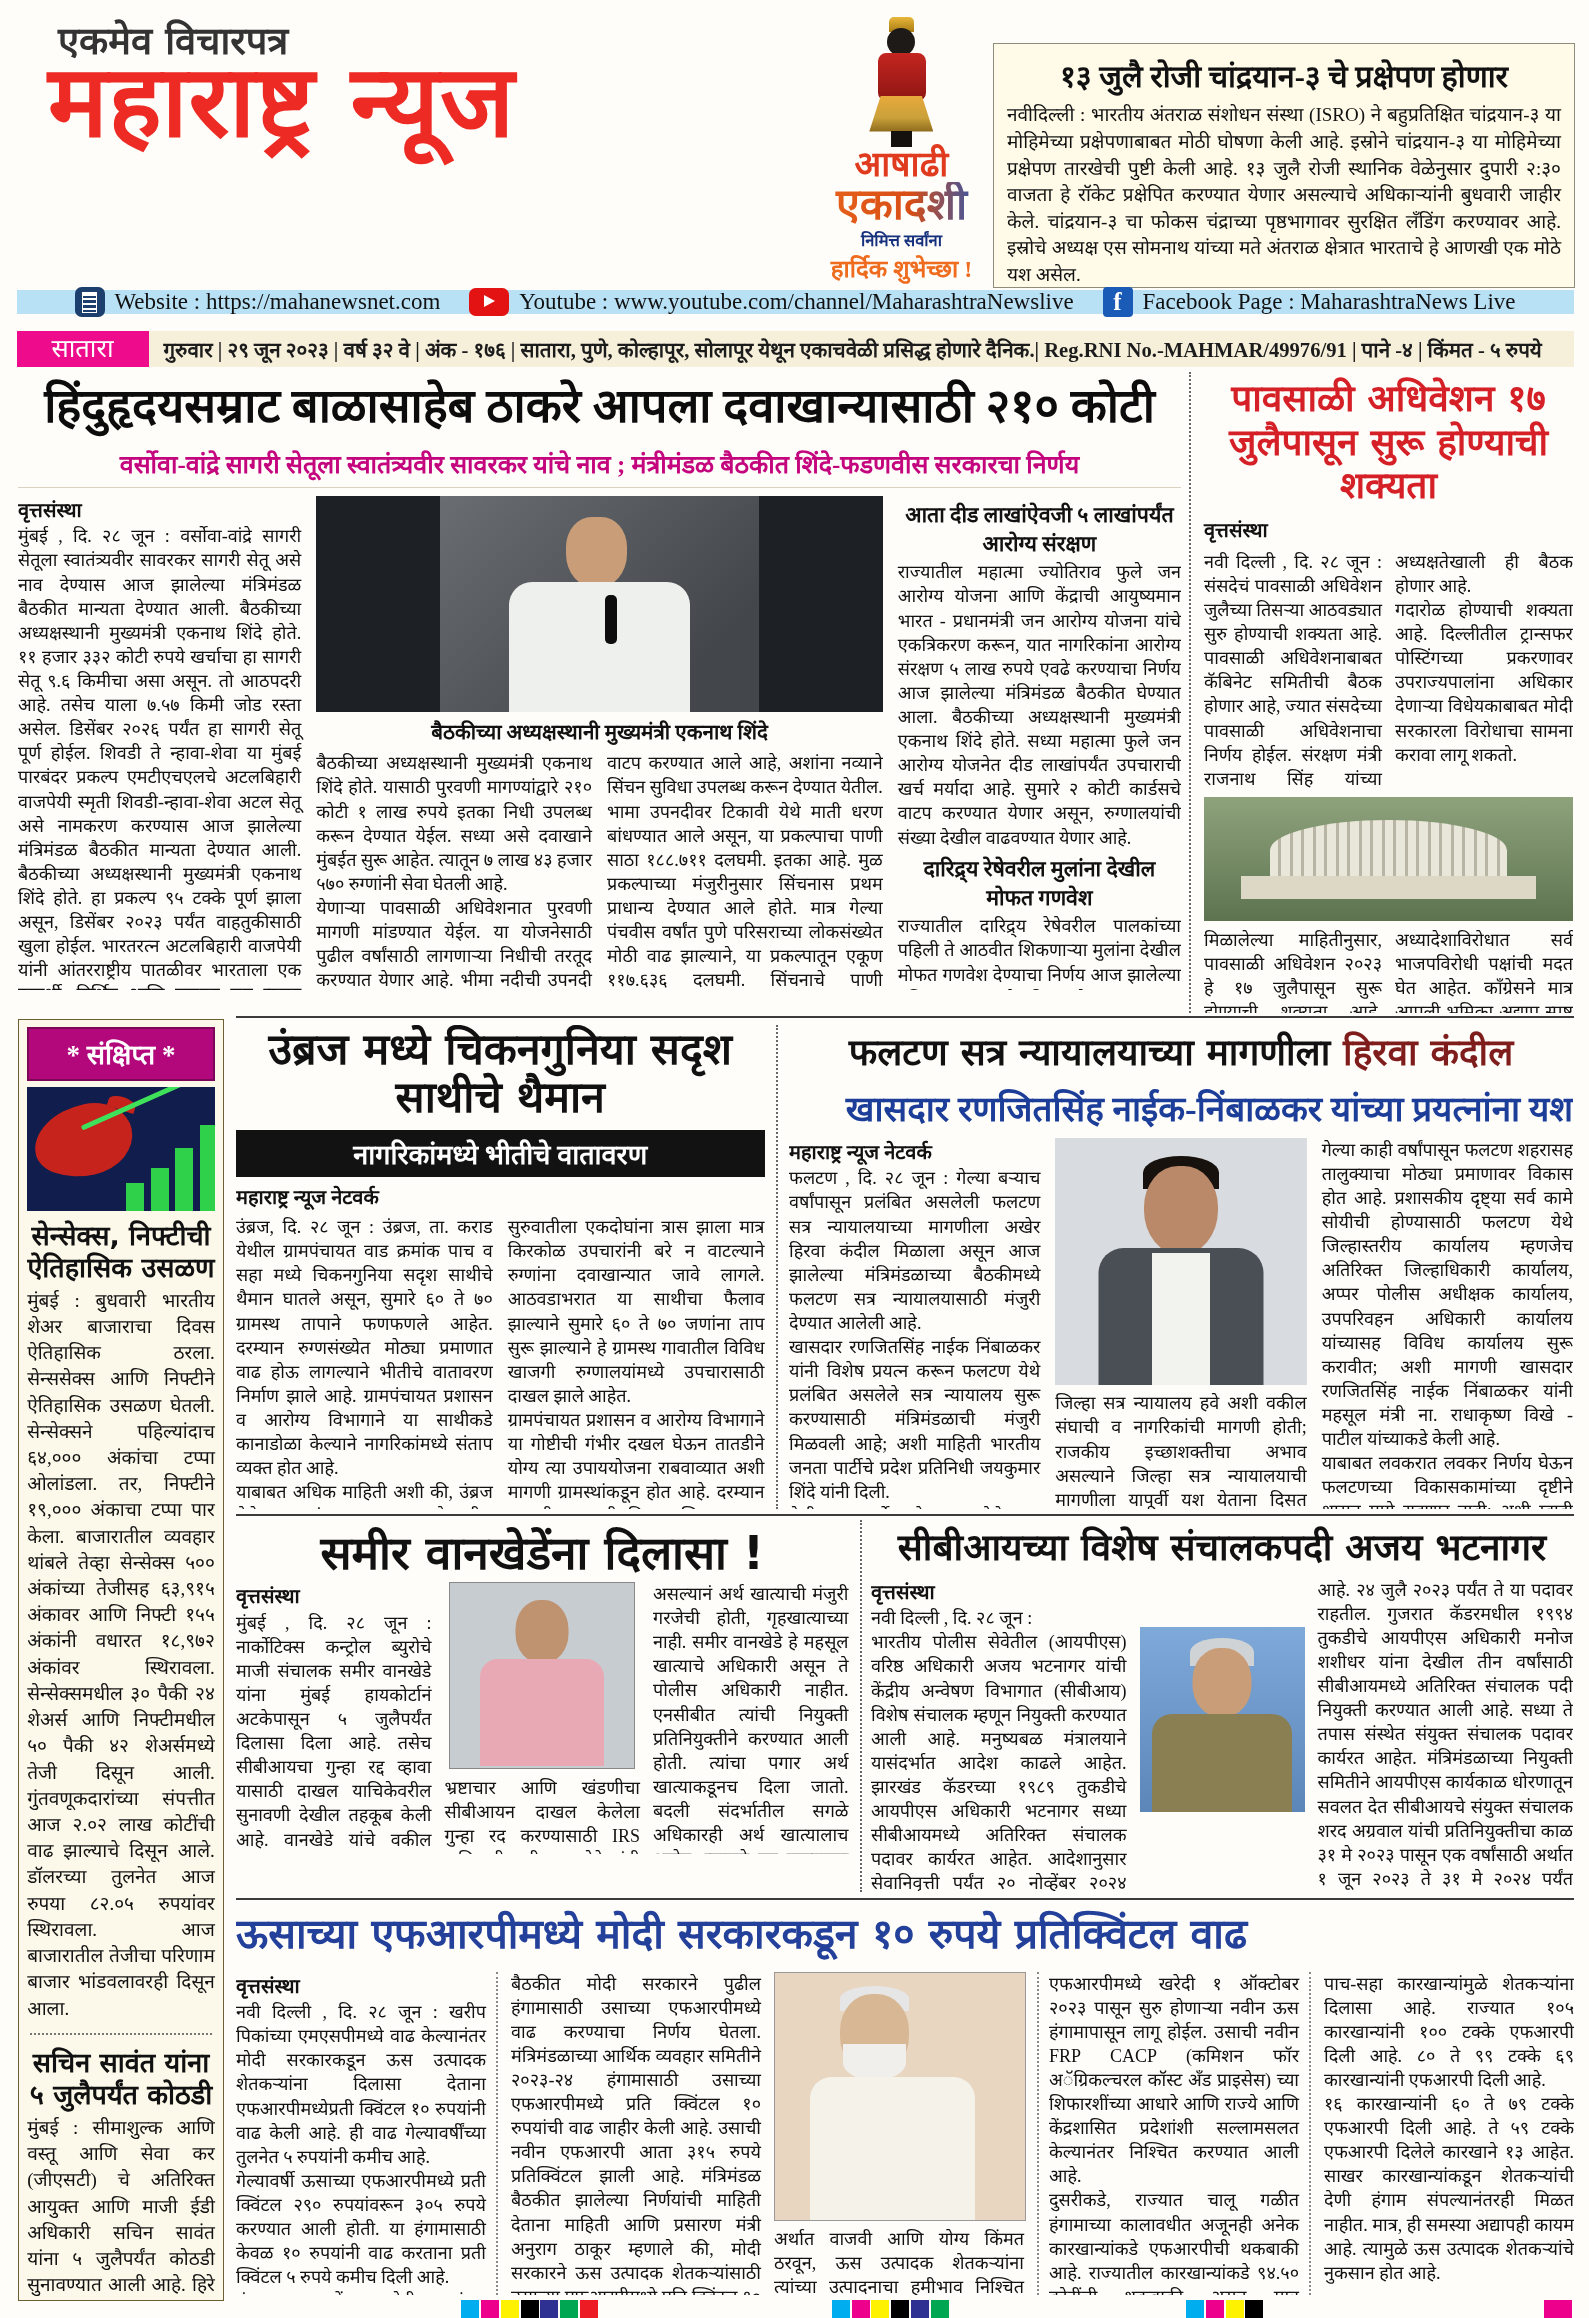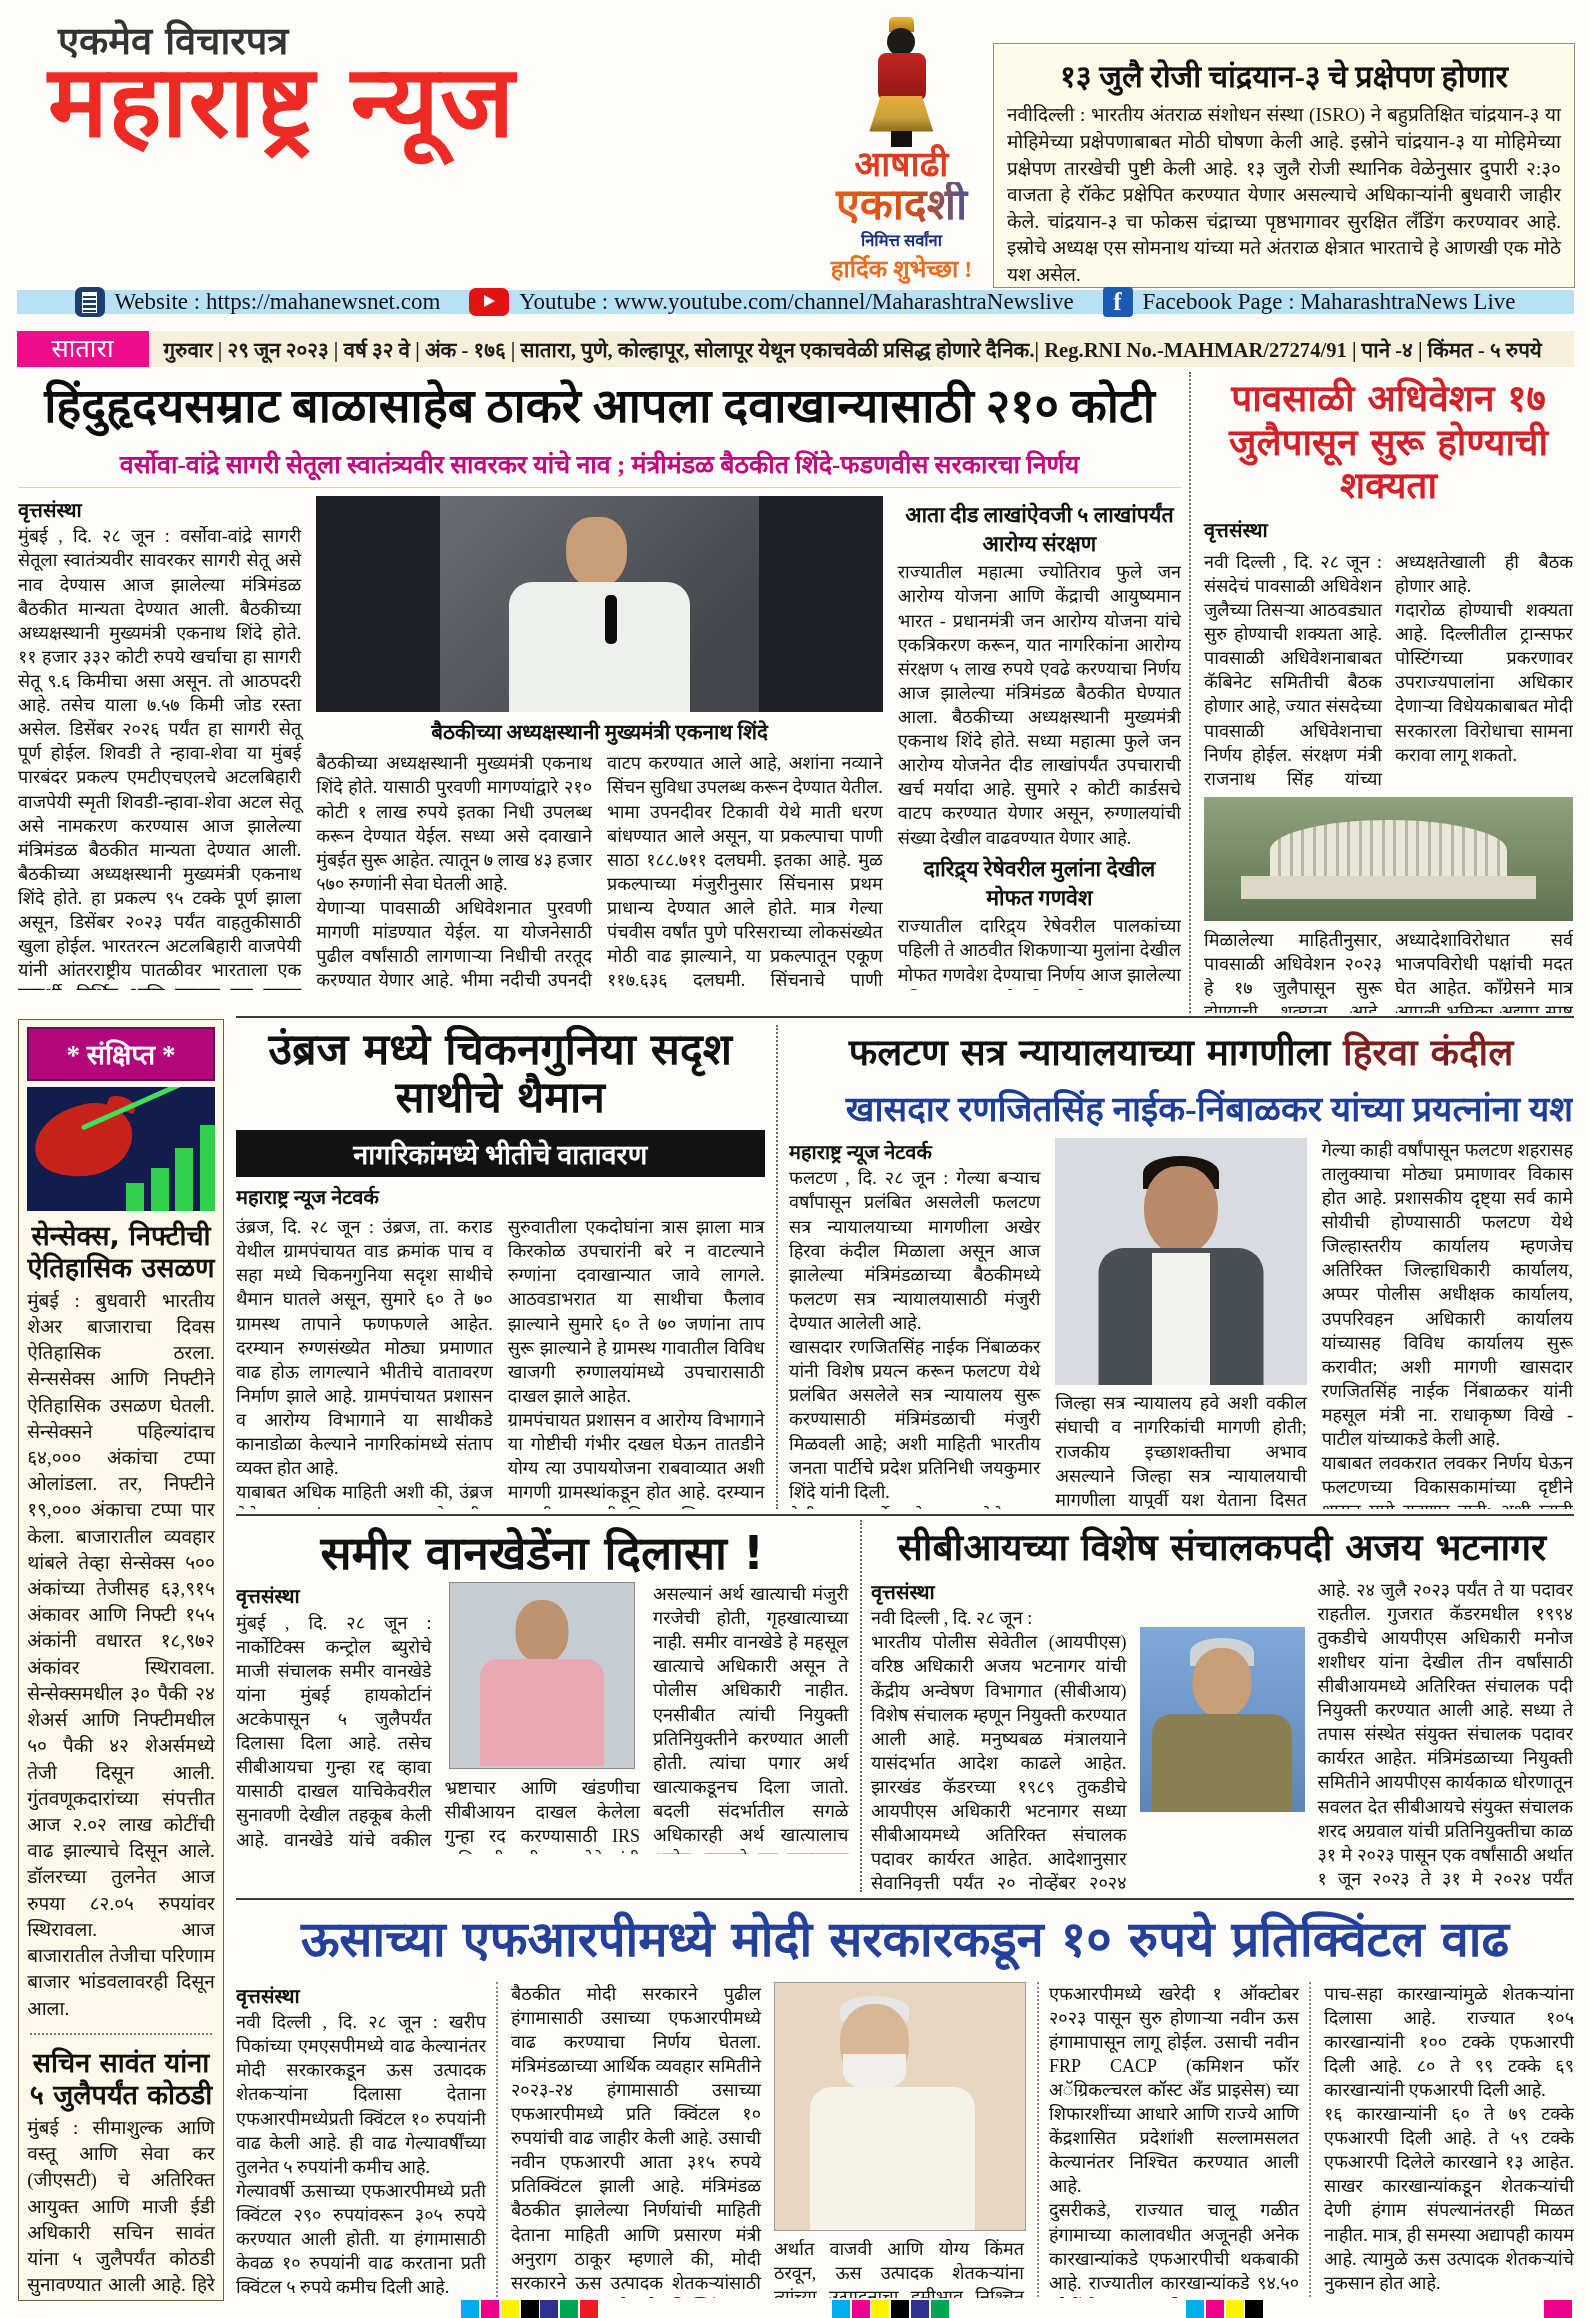--- a/index.html
+++ b/index.html
@@ -115,21 +115,21 @@
   .cbi-body{display:flex;gap:13px;margin-top:6.6px;height:313px;overflow:hidden;}
   .cbi-c{flex:1.2;}
   .cbi-mid{flex:0 0 165px;}
   .ph-bhat{width:165px;height:185px;background:linear-gradient(#7fa9d9,#5c86b8);margin-top:49px;position:relative;overflow:hidden;}
   .bhat-hair{position:absolute;left:50%;top:11.5px;transform:translateX(-50%);width:64px;height:28px;background:#cfd3d6;border-radius:50% 50% 0 0;}
   .bhat-head{position:absolute;left:50%;top:21.4px;transform:translateX(-50%);width:59px;height:69px;background:#c99d78;border-radius:46%;}
   .bhat-uni{position:absolute;left:50%;top:87px;transform:translateX(-50%);width:140px;height:99px;background:#8a7f52;border-radius:20px 20px 0 0;}
 
   
   .frp{position:absolute;left:236px;top:1904px;width:1338px;height:394px;overflow:hidden;}
-  .frp-h{color:#23409a;font-size:49px;font-weight:bold;text-align:center;white-space:nowrap;font-family:"DejaVu Sans",sans-serif;}
+  .frp-h{color:#23409a;font-size:41px;font-weight:bold;text-align:left;white-space:nowrap;font-family:"DejaVu Sans",sans-serif;}
   .frp-body{display:flex;gap:13px;margin-top:11.5px;height:323px;overflow:hidden;}
   .frp-col{flex:1;}
   .frp-col.sep{border-right:2.5px dotted #888;padding-right:10px;}
   .ph-modi{width:100%;height:247px;position:relative;background:#e8d6c0;margin-bottom:6.6px;overflow:hidden;border:0.8px solid #999;}
   .cane{position:absolute;right:0;top:0;width:45%;height:100%;background:repeating-linear-gradient(90deg,#2e5d25 0 8.2px,#6ea74f 8.2px 18px,#9ccб70 18px 21.4px,#3e7d32 21.4px 33px);}
   .modi-head{position:absolute;left:26%;top:21.4px;width:69px;height:79px;background:#d8b894;border-radius:46%;}
   .modi-hair{position:absolute;left:26%;top:13px;width:69px;height:25px;background:#e6e6e6;border-radius:50% 50% 0 0;}
   .modi-beard{position:absolute;left:27%;top:71px;width:63px;height:36px;background:#f0efec;border-radius:0 0 48% 48%;}
   .modi-kurta{position:absolute;left:14%;top:104px;width:165px;height:148px;background:#f5f2ea;border-radius:21.4px 21.4px 0 0;}
 
@@ -178,21 +178,21 @@
       <span>Youtube : www.youtube.com/channel/MaharashtraNewslive</span>
     </div>
     <div class="info-item">
       <span class="fb-ic"></span>
       <span>Facebook Page : MaharashtraNews Live</span>
     </div>
   </div>
 
   <div class="date-bar">
     <span class="edition">सातारा</span>
-    <span class="date-details">गुरुवार | २९ जून २०२३ | वर्ष ३२ वे | अंक - १७६ | सातारा, पुणे, कोल्हापूर, सोलापूर येथून एकाचवेळी प्रसिद्ध होणारे दैनिक.| Reg.RNI No.-MAHMAR/27274/91 | पाने -४ | किंमत - ५ रुपये</span>
+    <span class="date-details">गुरुवार | २९ जून २०२३ | वर्ष ३२ वे | अंक - १७६ | सातारा, पुणे, कोल्हापूर, सोलापूर येथून एकाचवेळी प्रसिद्ध होणारे दैनिक.| Reg.RNI No.-MAHMAR/49976/91 | पाने -४ | किंमत - ५ रुपये</span>
   </div>
 
   <div class="lead">
     <div class="lead-h">हिंदुहृदयसम्राट बाळासाहेब ठाकरे आपला दवाखान्यासाठी २१० कोटी</div>
     <div class="lead-sub">वर्सोवा-वांद्रे सागरी सेतूला स्वातंत्र्यवीर सावरकर यांचे नाव ; मंत्रीमंडळ बैठकीत शिंदे-फडणवीस सरकारचा निर्णय</div>
     <div class="lead-body">
       <div class="lead-c1">
         <div class="byline">वृत्तसंस्था</div>
         <div class="bodytext">मुंबई , दि. २८ जून :  वर्सोवा-वांद्रे सागरी सेतूला स्वातंत्र्यवीर सावरकर सागरी सेतू असे नाव देण्यास आज झालेल्या मंत्रिमंडळ बैठकीत मान्यता देण्यात आली. बैठकीच्या अध्यक्षस्थानी मुख्यमंत्री एकनाथ शिंदे होते. ११ हजार ३३२ कोटी रुपये खर्चाचा हा सागरी सेतू ९.६ किमीचा असा असून. तो आठपदरी आहे. तसेच याला ७.५७ किमी जोड रस्ता असेल. डिसेंबर २०२६ पर्यंत हा सागरी सेतू पूर्ण होईल. शिवडी ते न्हावा-शेवा या मुंबई पारबंदर प्रकल्प एमटीएचएलचे अटलबिहारी वाजपेयी स्मृती शिवडी-न्हावा-शेवा अटल सेतू असे नामकरण करण्यास आज झालेल्या मंत्रिमंडळ बैठकीत मान्यता देण्यात आली. बैठकीच्या अध्यक्षस्थानी मुख्यमंत्री एकनाथ शिंदे होते. हा प्रकल्प ९५ टक्के पूर्ण झाला असून, डिसेंबर २०२३ पर्यंत वाहतुकीसाठी खुला होईल. भारतरत्न अटलबिहारी वाजपेयी यांनी आंतरराष्ट्रीय पातळीवर भारताला एक दूरदर्शी, निर्भिड आणि मजबूत राष्ट्र म्हणून ओळख मिळवून देण्यास प्रयत्न केले. त्यांच्या कार्यास अभिवादन करण्यासाठी हा निर्णय घेण्यात आला.
 राज्यात ७०० ठिकाणी हिंदुहृदयसम्राट बाळासाहेब ठाकरे आपला दवाखाना योजना राबविण्यास आज झालेल्या मंत्रिमंडळ बैठकीत मान्यता देण्यात आली.</div>

